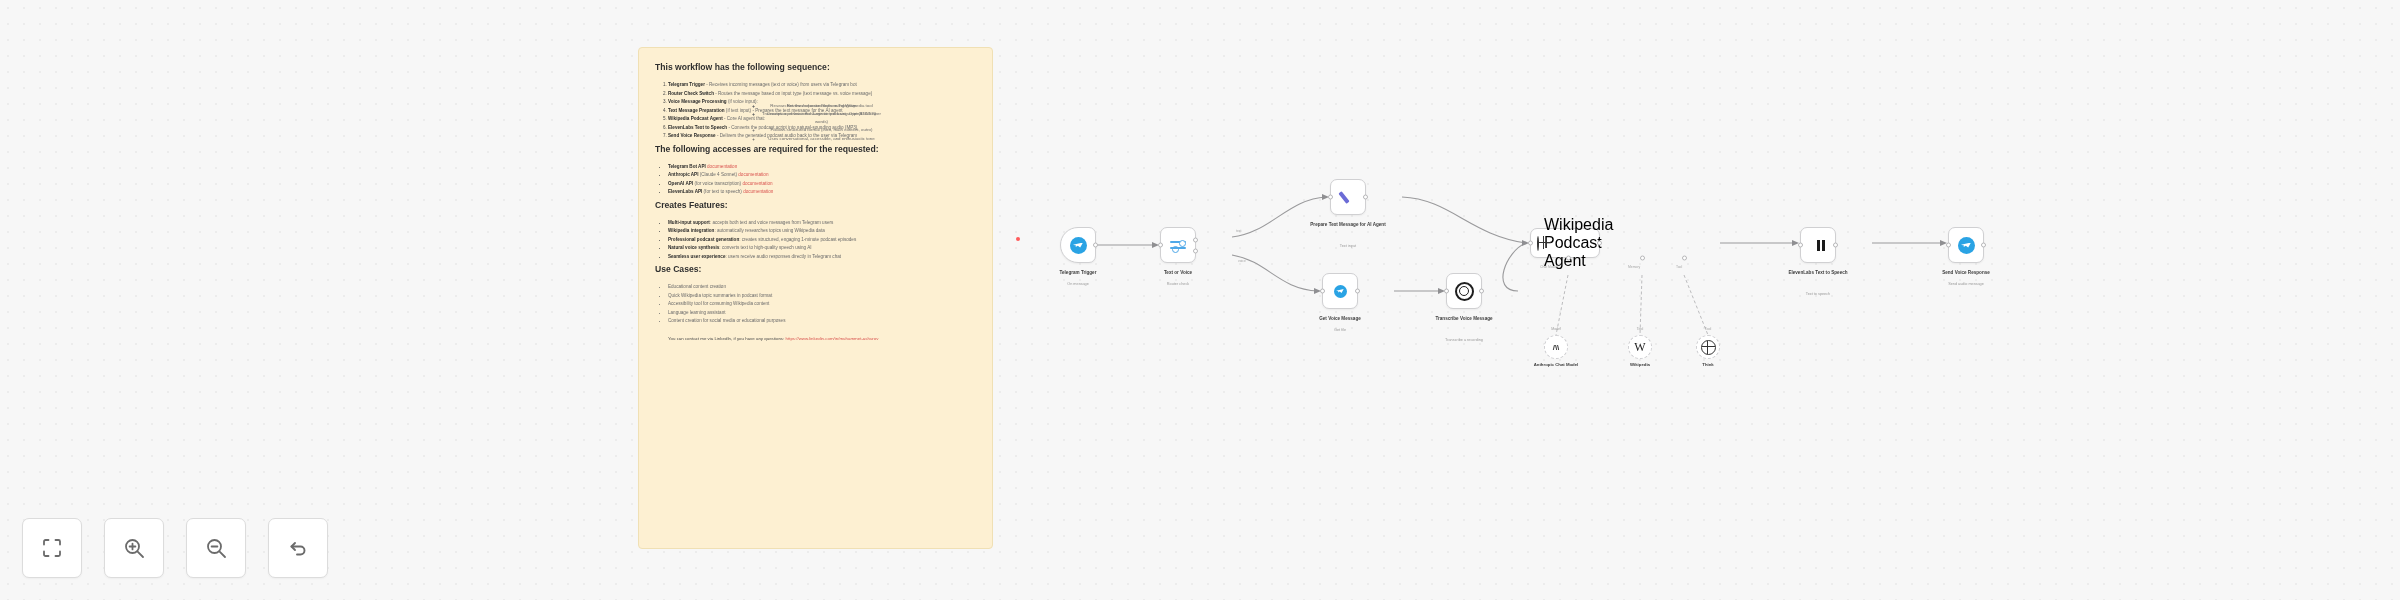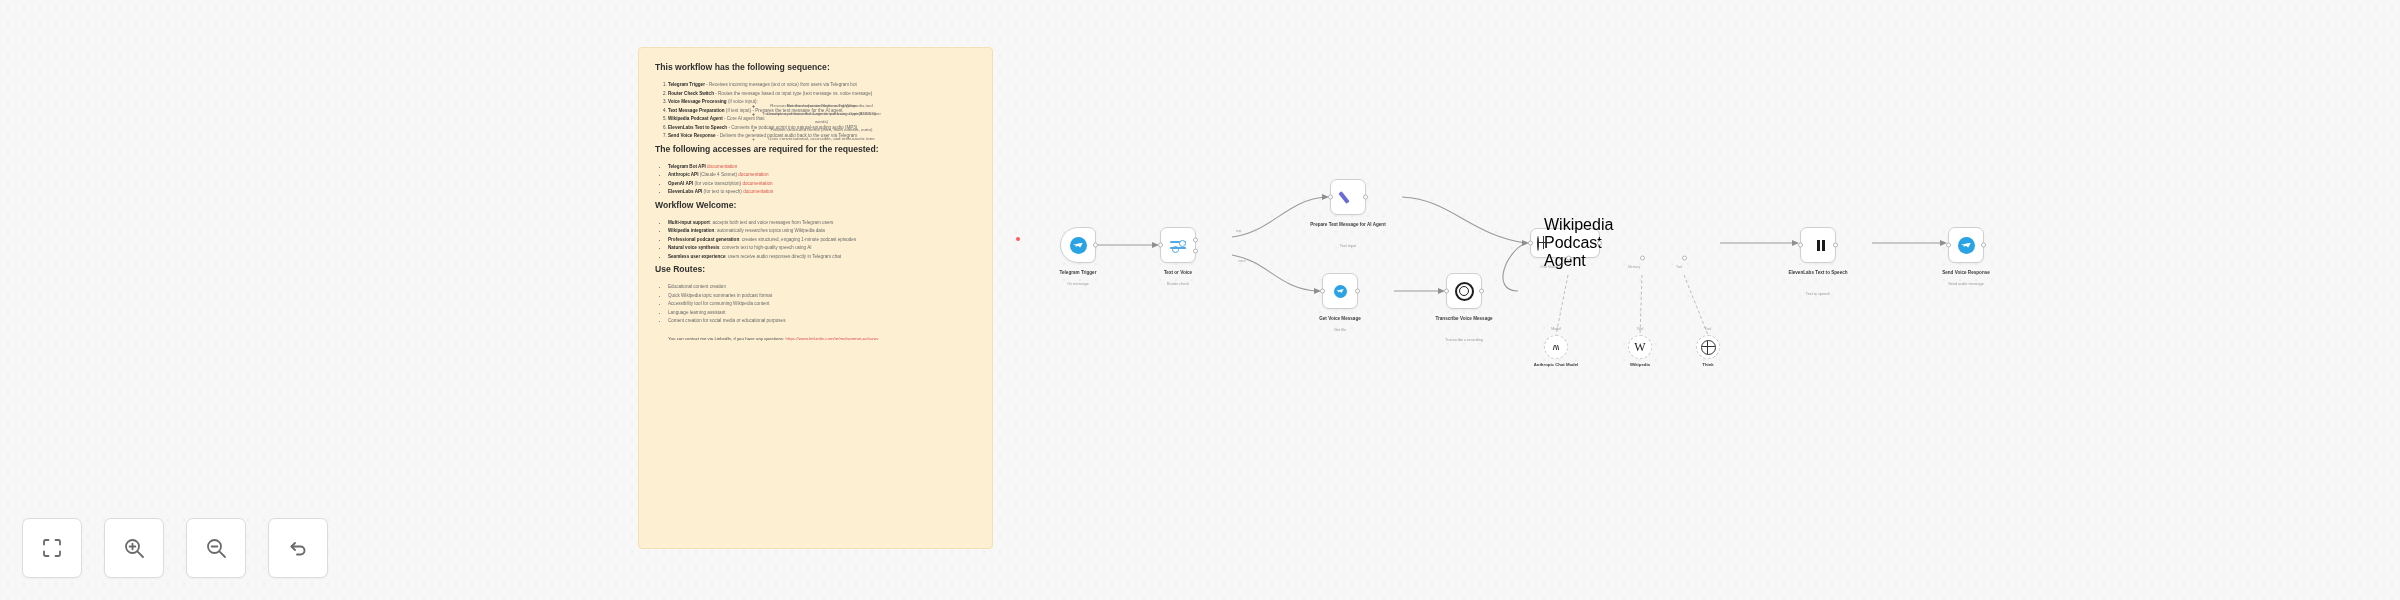--- a/index.html
+++ b/index.html
@@ -196,40 +196,40 @@
       <li>
         <b>OpenAI API</b><span class="muted"> (for voice transcription)</span>
         <span class="lnk">documentation</span>
       </li>
       <li>
         <b>ElevenLabs API</b><span class="muted"> (for text to speech)</span>
         <span class="lnk">documentation</span>
       </li>
     </ul>
 
-    <h2>Workflow Welcome:</h2>
+    <h2>Creates Features:</h2>
     <ul class="plain">
       <li>
         <b>Multi-input support</b><span class="muted">: accepts both text and voice messages from Telegram users</span>
       </li>
       <li>
         <b>Wikipedia integration</b><span class="muted">: automatically researches topics using Wikipedia data</span>
       </li>
       <li>
         <b>Professional podcast generation</b><span class="muted">: creates structured, engaging 1-minute podcast episodes</span>
       </li>
       <li>
         <b>Natural voice synthesis</b><span class="muted">: converts text to high-quality speech using AI</span>
       </li>
       <li>
         <b>Seamless user experience</b><span class="muted">: users receive audio responses directly in Telegram chat</span>
       </li>
     </ul>
 
-    <h2>Use Routes:</h2>
+    <h2>Use Cases:</h2>
     <ul class="plain">
       <li class="muted">Educational content creation</li>
       <li class="muted">Quick Wikipedia topic summaries in podcast format</li>
       <li class="muted">Accessibility tool for consuming Wikipedia content</li>
       <li class="muted">Language learning assistant</li>
       <li class="muted">Content creation for social media or educational purposes</li>
     </ul>
 
     <div class="footnote">
       <span>You can contact me via LinkedIn, if you have any questions:</span>

